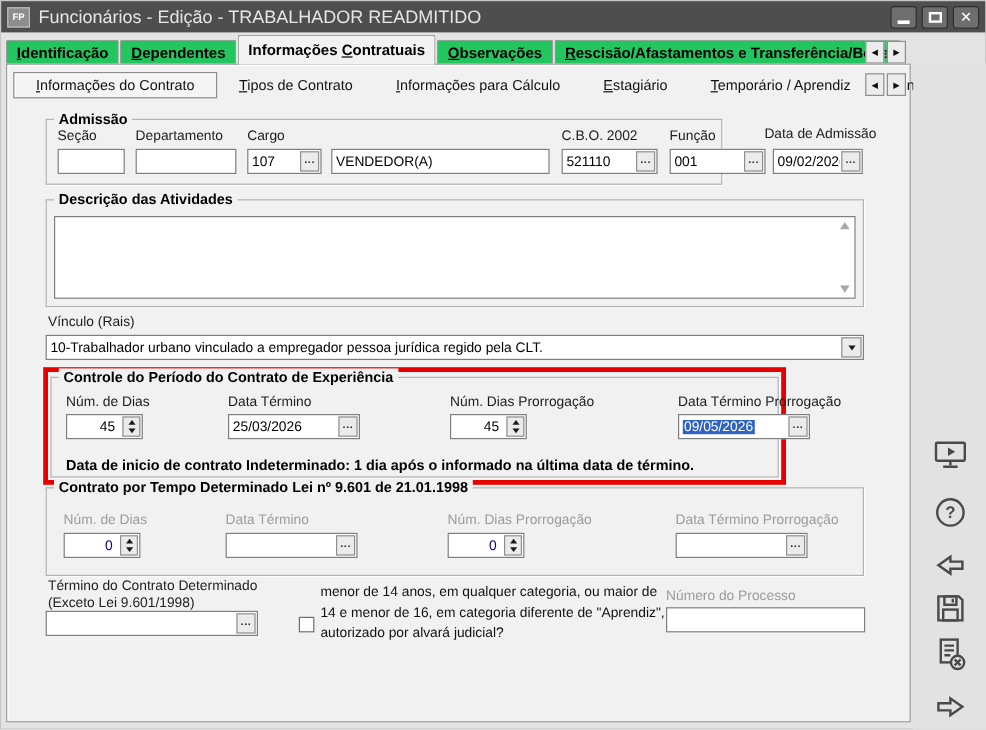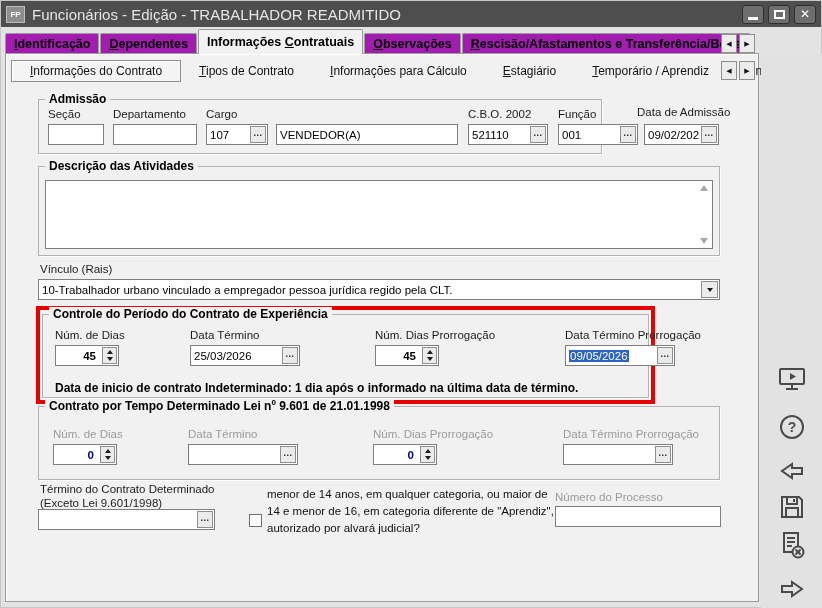--- a/index.html
+++ b/index.html
@@ -16,21 +16,21 @@
   .winbtns { margin-left:auto; display:flex; gap:4px; }
   .winbtn { width:22px; height:19px; background:#6e6e6e; border:1px solid #2f2f2f; border-radius:3px;
             display:flex; align-items:center; justify-content:center; cursor:default; }
   .glyph-min { width:10px; height:3px; background:#fff; margin-top:9px; }
   .glyph-max { width:11px; height:9px; border:2px solid #fff; }
   .glyph-close { color:#fff; font-size:12px; font-weight:bold; line-height:1; font-family:"DejaVu Sans", sans-serif; }
 
   
   .tabrow1 { position:absolute; top:28px; left:4px; width:752px; height:25px; display:flex;
              align-items:flex-end; overflow:hidden; }
-  .tab1 { background:#a21caf; border:1px solid #9b9b9b; border-bottom:none; border-radius:2px 2px 0 0;
+  .tab1 { background:#22c55e; border:1px solid #9b9b9b; border-bottom:none; border-radius:2px 2px 0 0;
           padding:3px 8px 3px 8px; font-size:12.5px; font-weight:bold; white-space:nowrap;
           margin-right:1px; height:21px; }
   .tab1.active { background:#f2f2f2; height:25px; padding-top:5px; z-index:3; }
   .scrollpair { position:absolute; display:flex; }
   .scrollpair.row1 { top:33px; right:66px; }
   .sbtn { width:16px; height:19px; background:#ececec; border:1px solid #8e8e8e; font-size:7px;
           display:flex; align-items:center; justify-content:center; margin-left:2px; color:#111; }
 
   
   .page { position:absolute; top:52px; left:4px; width:754px; height:549px; background:#f1f1f1;
@@ -47,21 +47,21 @@
   .group { position:absolute; border:1px solid #b2b2b2; box-shadow:1px 1px 0 #fdfdfd; }
   .gtitle { position:absolute; top:-8px; left:6px; background:#f1f1f1; padding:0 4px;
             font-weight:bold; font-size:12px; white-space:nowrap; color:#000; }
   .lbl { position:absolute; font-size:11.5px; color:#1c1c1c; white-space:nowrap; }
   .lbl.dis { color:#9b9b9b; }
 
   
   .field { position:absolute; height:21px; background:#fff; border:1px solid #7e7e7e;
            display:flex; align-items:center; font-size:11.5px; color:#000; }
   .field .val { flex:1; padding:0 3px; white-space:nowrap; overflow:hidden; }
-  .field .val.num { text-align:right; padding-right:5px;font-weight:bold; }
+  .field .val.num { text-align:right; padding-right:5px; }
   .field .val.navy { color:#00007f; }
   .sel { background:#2e63c4; color:#fff; padding:0 1px; }
   .ebtn { width:16px; align-self:stretch; margin:1px; background:#ebebeb; border:1px solid #8f8f8f;
           display:flex; align-items:center; justify-content:center; font-size:9px; font-weight:bold;
           letter-spacing:0.5px; line-height:0; padding-bottom:4px; color:#222; }
   .spinbtns { width:15px; align-self:stretch; margin:1px; border:1px solid #8f8f8f; background:#ebebeb;
               display:flex; flex-direction:column; }
   .spinhalf { flex:1; display:flex; align-items:center; justify-content:center; }
   .tri-up { width:0; height:0; border-left:3px solid transparent; border-right:3px solid transparent;
             border-bottom:4px solid #1a1a1a; }

